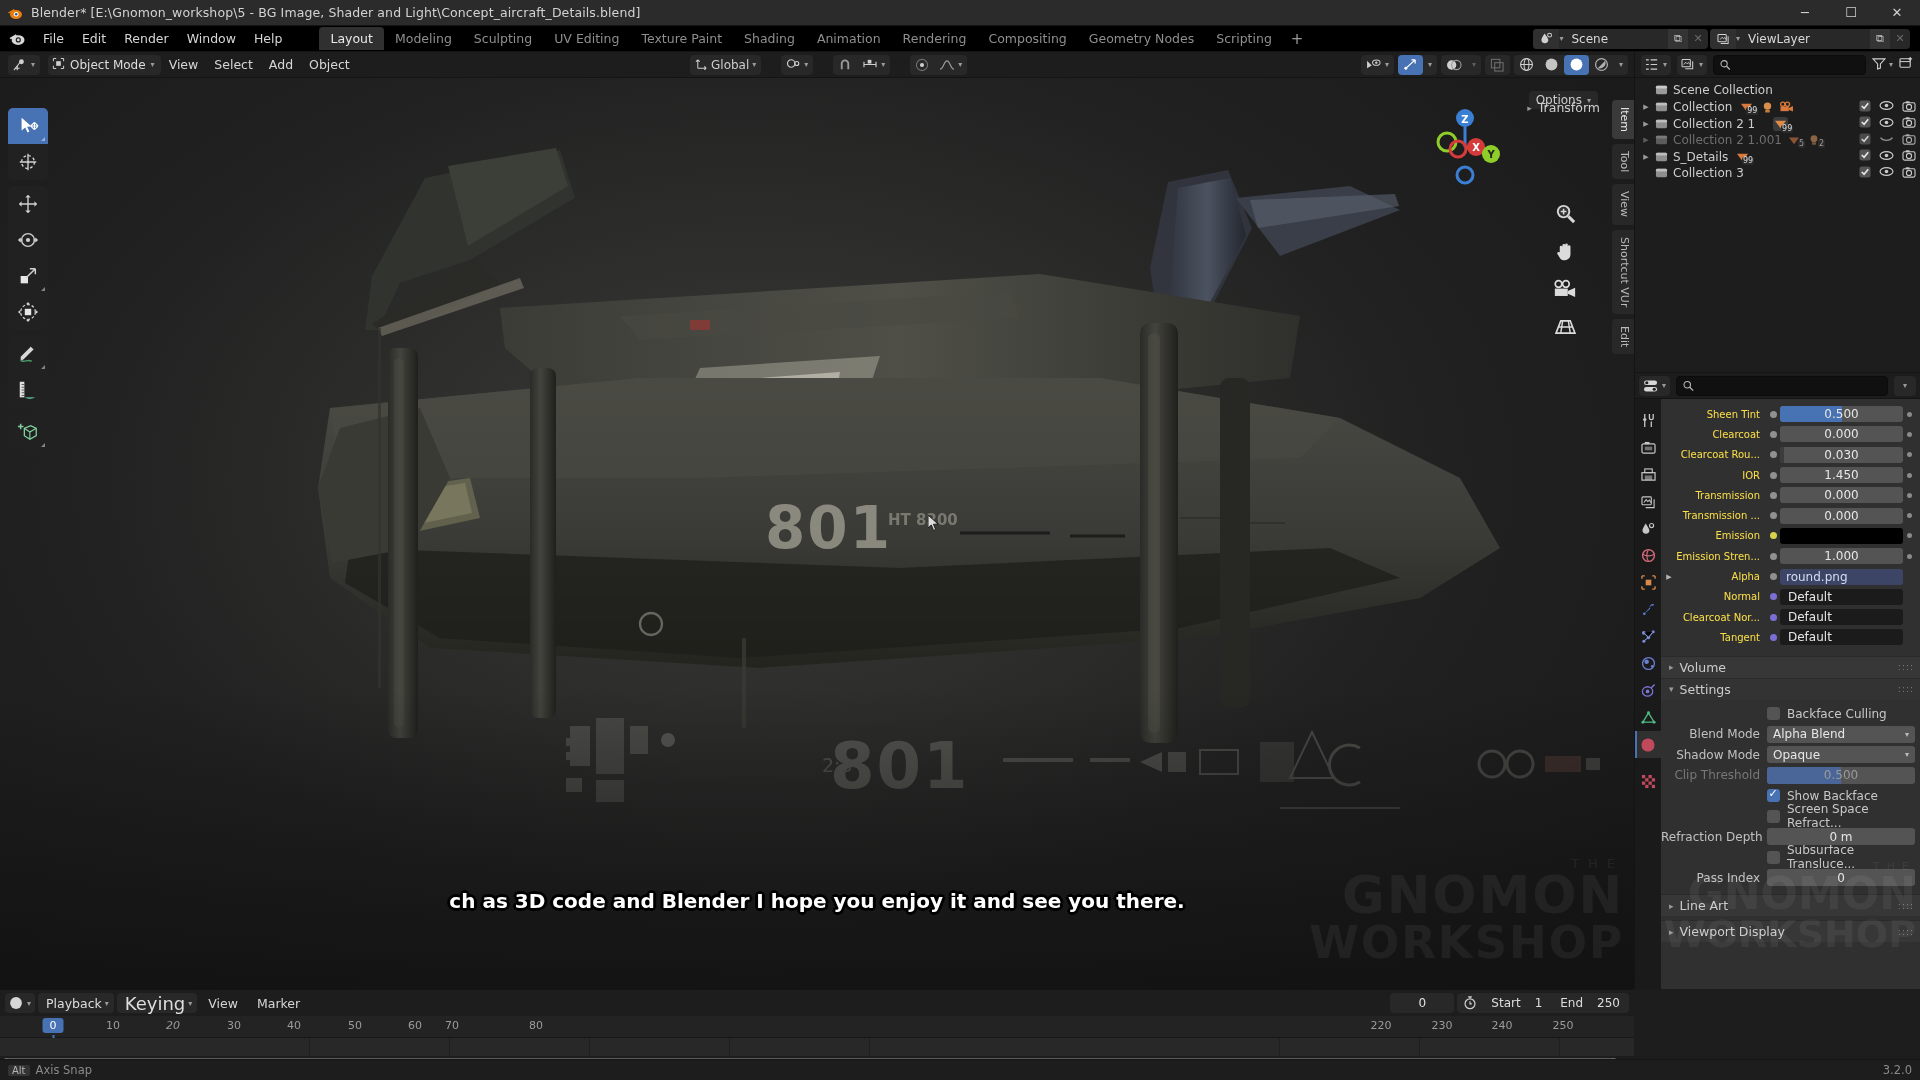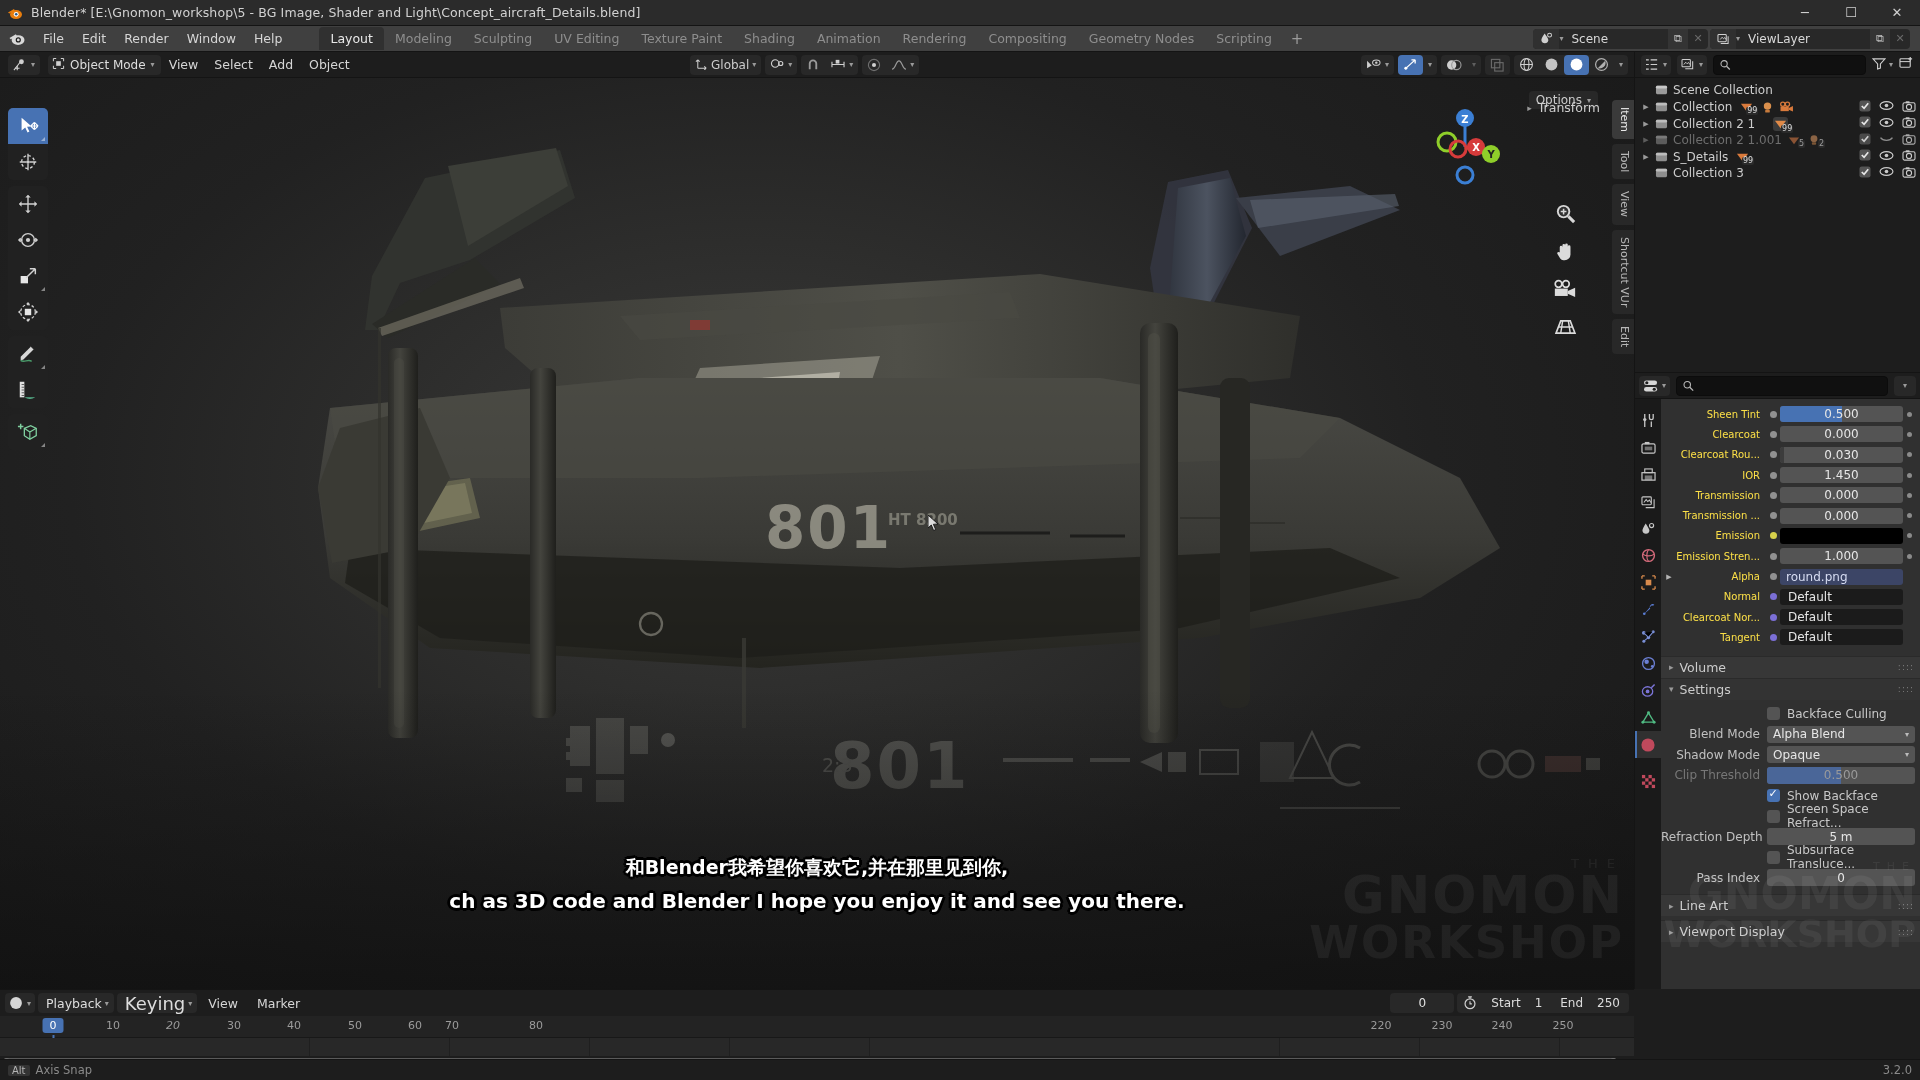--- a/index.html
+++ b/index.html
@@ -22,21 +22,21 @@
   .title-logo { width: 16px; height: 14px; margin: 0 8px 0 7px; position: relative; }
   .title-logo svg { display:block; }
   .title-text { font-size: 12.5px; color: #d2d2d2; letter-spacing: .1px; white-space: nowrap; }
   .win-btns { margin-left: auto; display: flex; height: 26px; }
   .win-btn { width: 46px; height: 26px; display:flex; align-items:center; justify-content:center;
              color:#cfcfcf; font-size: 13px; }
 
   
   .topbar {
     position: absolute; top: 26px; left: 0; width: 1920px; height: 26px;
-    background: #404040; display: flex; align-items: center;
+    background: #000000; display: flex; align-items: center;
     border-bottom: 1px solid #141414;
   }
   .tb-logo { width: 22px; height: 18px; margin-left: 6px; margin-right: 6px; display:flex; align-items:center; justify-content:center; }
   .menu-item { padding: 2px 9px; font-size: 12.5px; color: #d6d6d6; border-radius: 3px; }
   .ws-tabs { display: flex; align-items: center; margin-left: 28px; }
   .ws-tab { padding: 4px 11px; font-size: 12.5px; color: #8e8e8e; border-radius: 4px 4px 0 0; }
   .ws-tab.active { background: #303030; color: #e8e8e8; }
   .ws-add { padding: 2px 8px; color: #9a9a9a; font-size: 15px; }
   .topbar-right { margin-left:auto; display:flex; align-items:center; gap:0; padding-right: 8px; }
   .scene-field {
@@ -343,21 +343,21 @@
         </svg>
       </span>
       <span style="font-size:12px;color:#ddd;">Object Mode</span>
       <span class="chev">▾</span>
     </div>
     <div class="vp-menu">View</div>
     <div class="vp-menu">Select</div>
     <div class="vp-menu">Add</div>
     <div class="vp-menu">Object</div>
 
-    <div style="position:absolute;left:690px;display:flex;align-items:center;gap:4px;">
+    <div style="position:absolute;left:690px;display:flex;align-items:center;gap:20px;">
       <div class="hdr-grp">
         <span class="hdr-btn">
           <span>
             <svg width="13" height="13" viewBox="0 0 14 14">
                 <path d="M3 12 L3 3 M3 12 L12 12 M3 3 l2 2 M3 3 l-2 2 M12 12 l-2 -2 M12 12 l-2 2" stroke="#cfcfcf" stroke-width="1.1" fill="none"></path>
               </svg>
           </span>
           <span style="font-size:12px;">Global</span>
           <span class="chev">▾</span>
         </span>
@@ -715,21 +715,20 @@
       <div class="side-tab">Edit</div>
     </div>
 
     <div class="cursor">
       <svg width="12" height="18" viewBox="0 0 12 18">
           <path d="M0 0 L0 13 L3.3 10 L5.6 15.5 L7.7 14.6 L5.4 9.3 L10 9 Z" fill="#ddd" stroke="#111" stroke-width=".9"></path>
         </svg>
     </div>
 
     <div class="subs">
-      <div><span class="sub-line">和Blender我希望你喜欢它,并在那里见到你,</span></div>
       <div style="margin-top:8px;"><span class="sub-line l2">ch as 3D code and Blender  I hope you enjoy it and see you there.</span></div>
     </div>
 
     <div class="watermark">
       <div class="wm1">THE</div>
       <div class="wm2">GNOMON</div>
       <div class="wm3">WORKSHOP</div>
     </div>
   </div>
 
@@ -1345,21 +1344,21 @@
         <span class="pl2"></span>
         <span class="cbwrap">
           <span class="cb"></span>
           <span class="cbl">Screen Space Refract...</span>
         </span>
       </div>
 
       <div class="prow2">
         <span class="pl2">Refraction Depth</span>
         <span class="num2">
-          <span>5 m</span>
+          <span>0 m</span>
         </span>
       </div>
 
       <div class="prow2">
         <span class="pl2"></span>
         <span class="cbwrap">
           <span class="cb"></span>
           <span class="cbl">Subsurface Transluce...</span>
         </span>
       </div>

